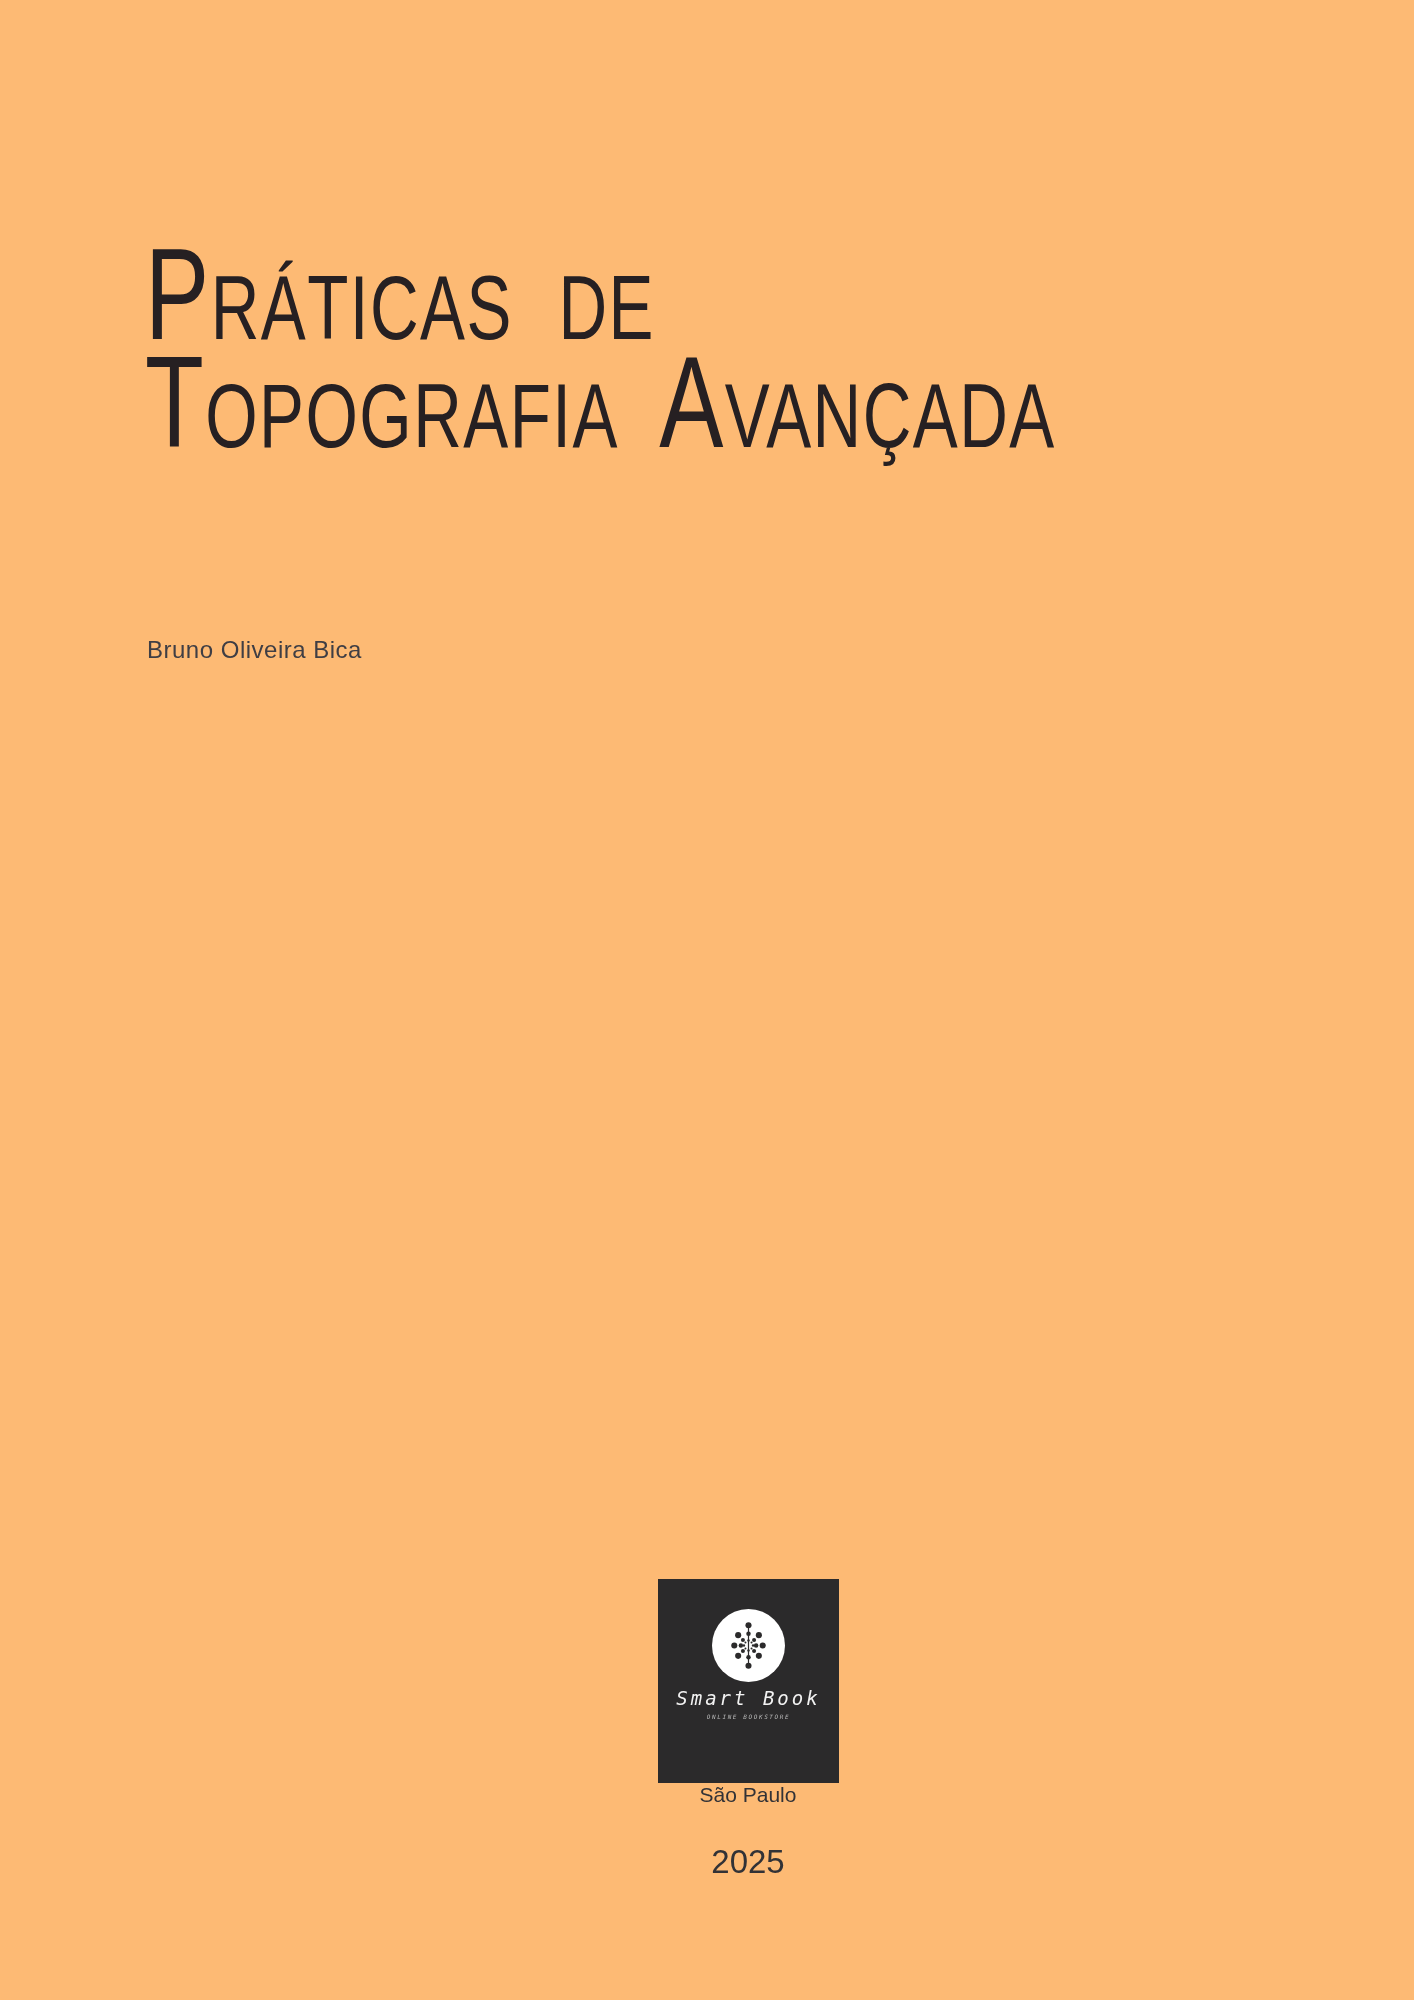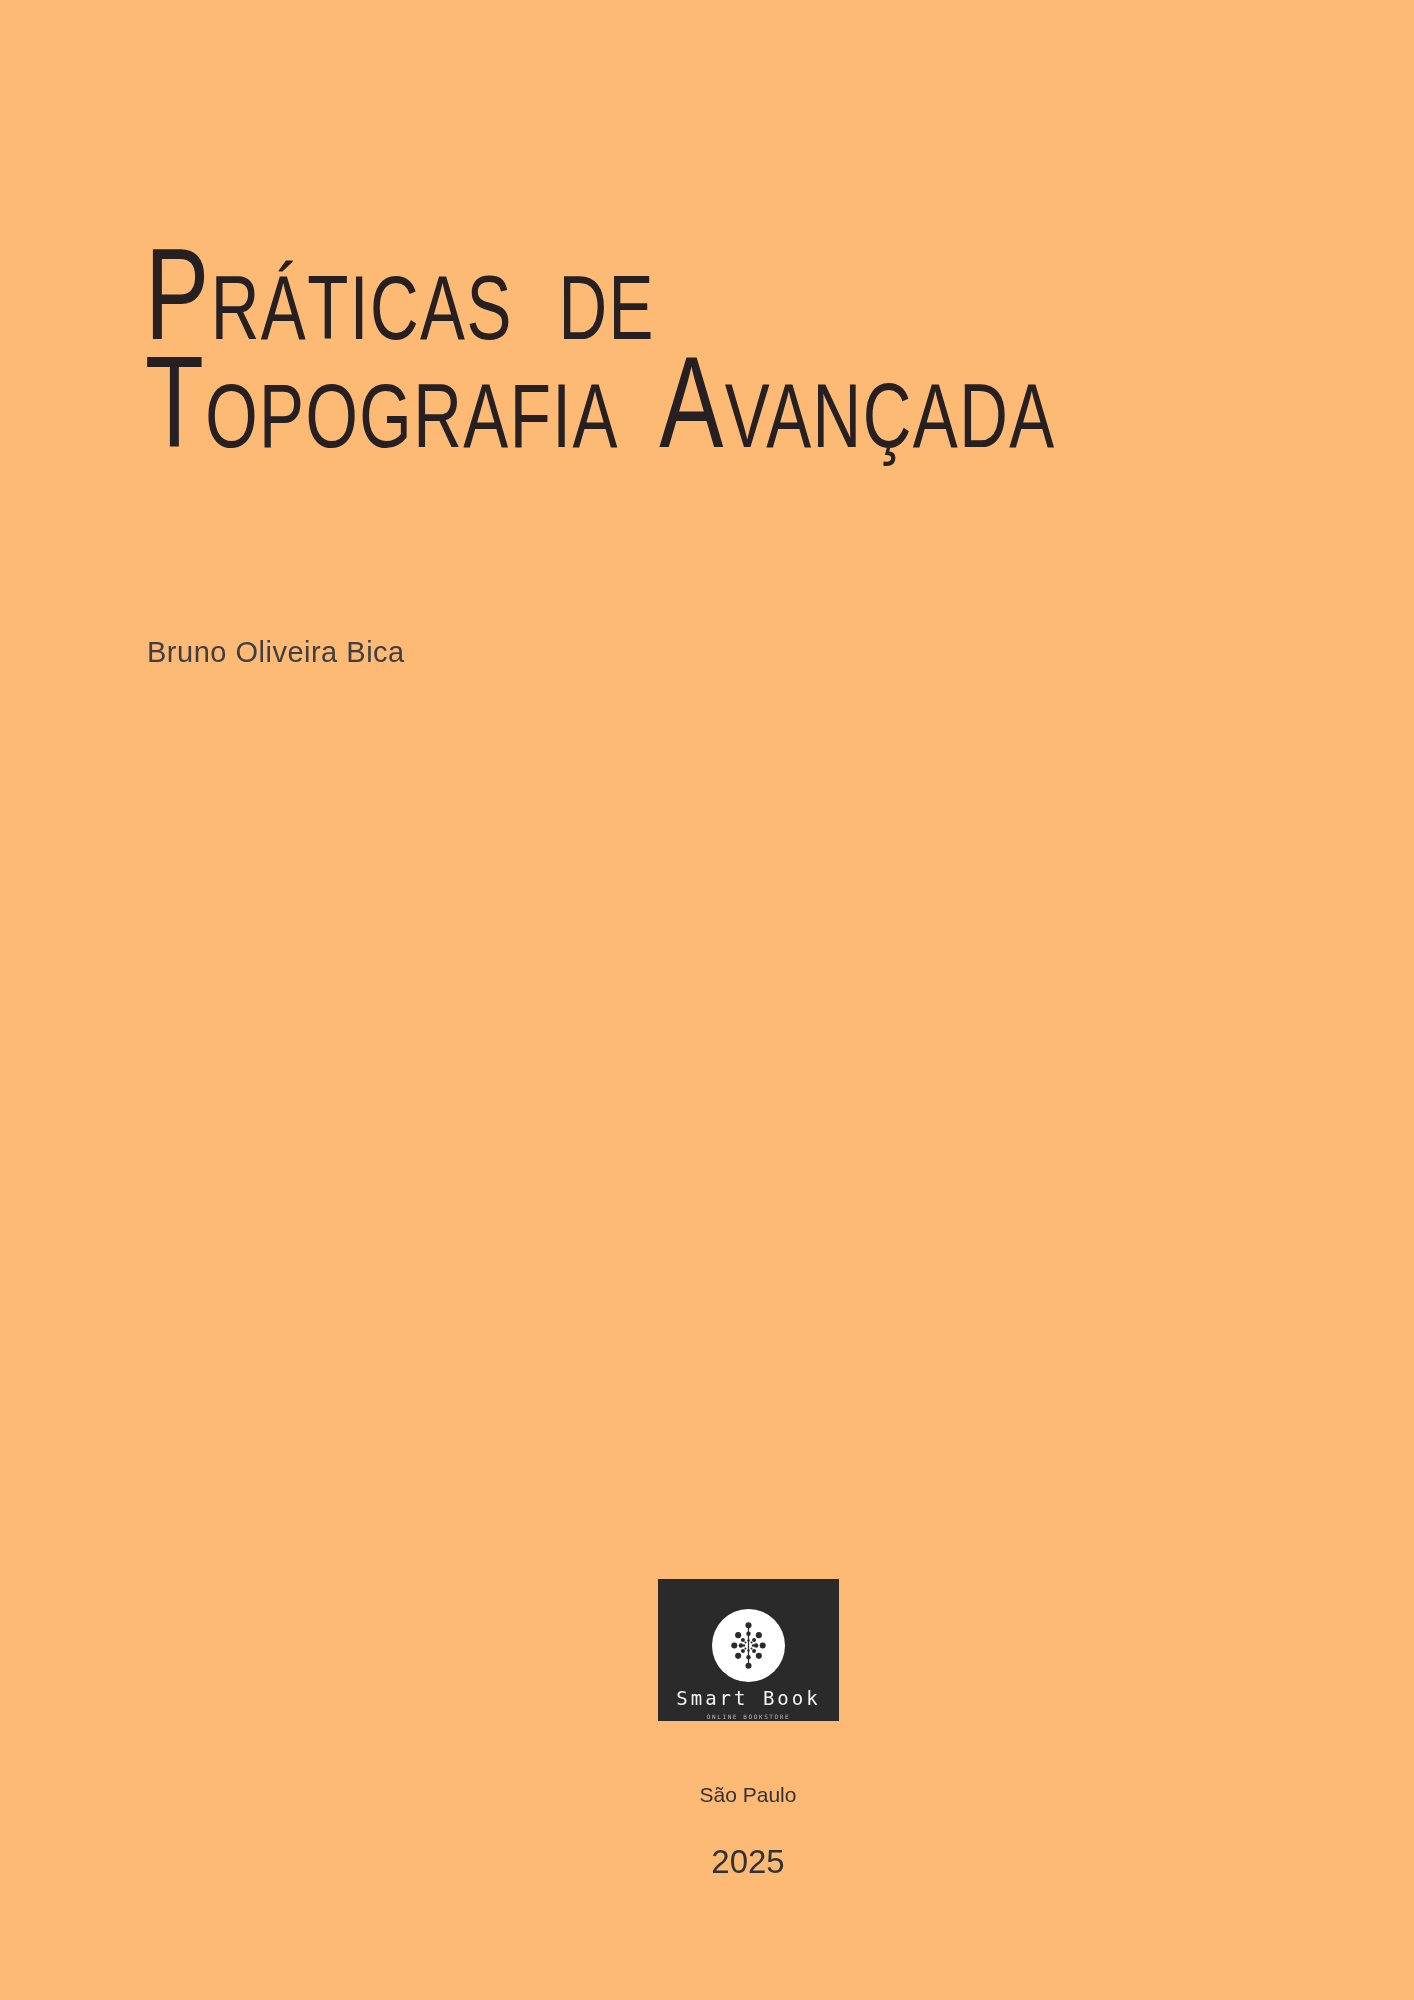--- a/index.html
+++ b/index.html
@@ -24,32 +24,33 @@
     font-variant:small-caps;
     letter-spacing:2px;word-spacing:0.18em;
     white-space:nowrap;
   }
   .title-line.l1{top:229px;}
   .title-line.l2{top:337px;}
 
   
   .author{
     position:absolute;left:147px;top:637px;
-    font-size:29px;line-height:1.1;
+    font-size:24px;line-height:1.1;
     color:#3f3e44;letter-spacing:0.5px;
     font-weight:400;
   }
 
   
   .imprint-group{
     position:absolute;left:658px;top:1579px;width:181px;height:300px;
   }
   .logo-box{
-    position:absolute;left:0;top:0;width:181px;height:142px;
+    position:absolute;left:0;top:0;width:181px;height:204px;
     background:#2b2a2b;
+    font-style:italic;
   }
   .logo-circle{
     position:absolute;left:54px;top:30px;width:73px;height:73px;
   }
   .logo-name{
     position:absolute;left:0;top:108px;width:181px;
     text-align:center;
     font-family:"DejaVu Sans Mono",monospace;
     font-size:19px;line-height:22px;
     letter-spacing:3px;

